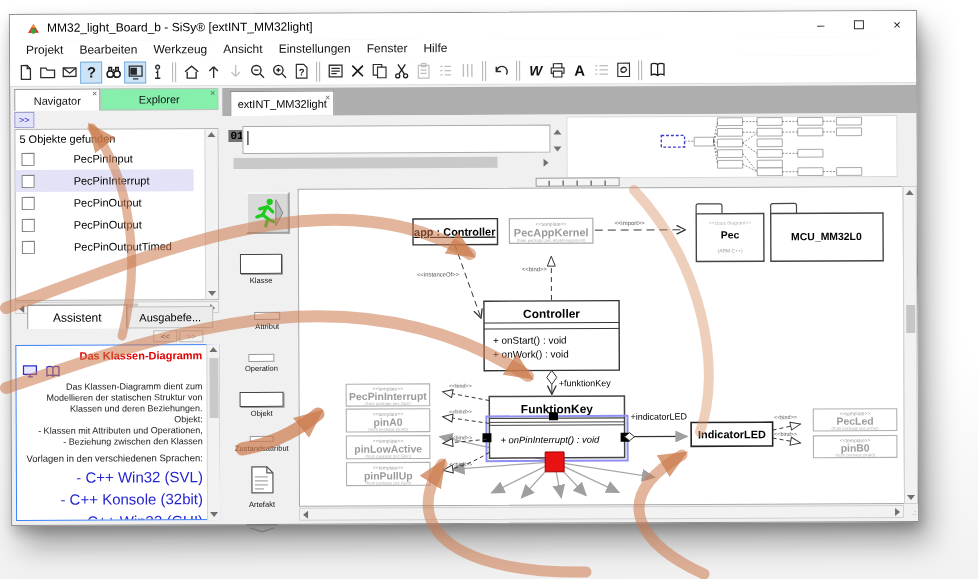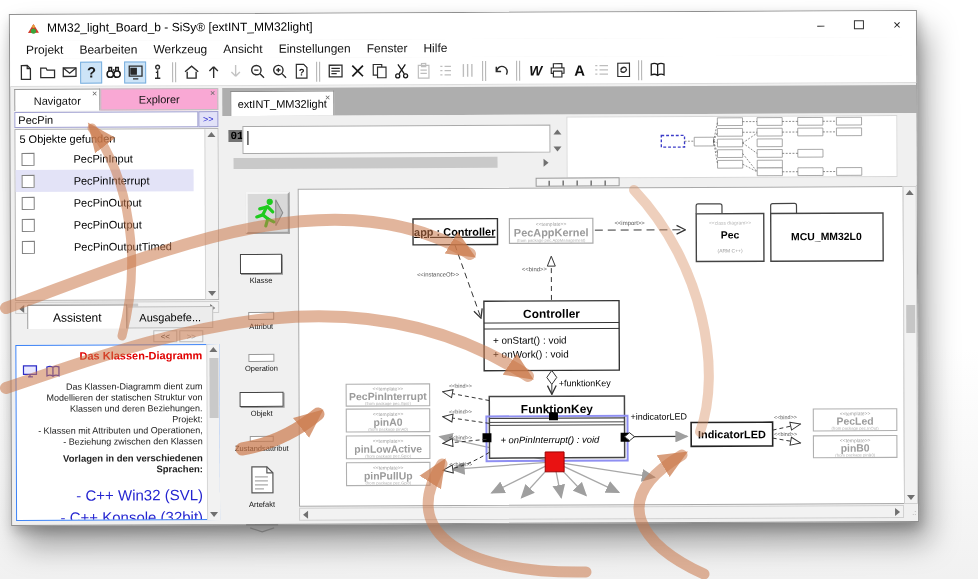--- a/index.html
+++ b/index.html
@@ -19,21 +19,21 @@
 .tbtn.active { background:#cde4f7; border:1px solid #78aede; }
 .tbtn.disabled { opacity:.35; }
 .tbtn svg { width:17px; height:17px; }
 .tsep { width:4px; height:20px; border-left:1px solid #b0b0b0; border-right:1px solid #b0b0b0; margin:0 4px; }
 
 .leftcol { position:absolute; left:4px; top:74px; width:204px; bottom:4px; }
 .navtabs { display:flex; height:22px; }
 .tab { position:relative; font-size:11px; display:flex; align-items:center; justify-content:center; color:#111; }
 .tab .x { position:absolute; top:0; right:2px; font-size:9px; color:#666; line-height:8px; }
 .tab.on { background:#fff; border:1px solid #9a9a9a; border-bottom:none; }
-.tab.off { background:#f9a8d4; border:1px solid #c0c0c0; }
+.tab.off { background:#86efac; border:1px solid #c0c0c0; }
 .nav-tab { width:86px; } .exp-tab { flex:1; }
 .searchrow { display:flex; height:16px; margin-top:1px; }
 .searchbox { flex:1; background:#fff; border:1px solid #9f9fd0; font-size:11px; padding:0 3px; color:#000; font-family:"Liberation Sans",sans-serif; }
 .go-btn { width:20px; background:#e2e2f8; border:1px solid #9f9fd0; color:#2a2ad0; font-size:9px; display:flex; align-items:center; justify-content:center; }
 .results { position:relative; background:#fff; border:1px solid #b5b5b5; height:172px; margin-top:1px; padding-top:2px; }
 .res-count { font-size:11px; padding:1px 4px 3px; color:#000; }
 .lrow { height:22px; display:flex; align-items:center; padding-left:6px; width:178px; }
 .lrow.hl { background:#e3e3f7; }
 .cb { width:13px; height:13px; background:#fff; border:1px solid #808080; margin-right:7px; flex:none; }
 .lrow .lab { font-size:11px; color:#000; white-space:nowrap;padding-left:32px; }
@@ -50,21 +50,21 @@
 .atabs { display:flex; height:24px; padding-left:12px; }
 .a-tab-on { width:100px; font-size:12px; background:#fff; border:1px solid #9a9a9a; border-bottom:none; display:flex; align-items:center; justify-content:center; }
 .a-tab-off { width:86px; font-size:11px; background:#ececec; border:1px solid #c0c0c0; display:flex; align-items:center; justify-content:center; margin-top:2px; }
 .a-nav { position:absolute; right:16px; top:26px; display:flex; gap:2px; }
 .a-nav .nb { width:24px; height:12px; font-size:8px; display:flex; align-items:center; justify-content:center; border:1px solid #bbb; background:#f3f3f3; color:#333; }
 .a-nav .nb.dis { color:#aaa; }
 .acontent { position:absolute; left:0; right:0; top:40px; bottom:0; background:#fff; border:1px solid #3b82f6; padding:4px 16px 0 6px; overflow:hidden; }
 .a-head { font-size:11px; font-weight:bold; color:#e00000; margin-bottom:3px; }
 .a-icons { display:flex; gap:6px; margin-bottom:4px; }
 .a-p { font-size:9px; color:#222; line-height:11px;margin-left:8px; }
-.a-b { font-size:9.5px; font-weight:bold; color:#222; margin-top:5px; margin-bottom:12px; }
+.a-b { font-size:9.5px; font-weight:normal; color:#222; margin-top:5px; margin-bottom:5px; }
 .a-link { font-size:15px; color:#2525d0; margin:5px 0 0 8px; }
 .a-scroll { position:absolute; right:0; top:40px; bottom:0; width:13px; background:#f2f2f2; border-left:1px solid #d5d5d5; }
 .a-thumb { position:absolute; left:2px; top:14px; width:9px; height:60px; background:#c9c9c9; }
 
 .main { position:absolute; left:212px; top:74px; right:0; bottom:4px; }
 .doctabs { height:28px; background:#aeaeae; display:flex; align-items:flex-end; padding-left:8px; }
 .doctab { position:relative; width:104px; height:25px; background:#fff; border:1px solid #8d8d8d; border-bottom:none; font-size:11px; display:flex; align-items:center; justify-content:center; }
 .doctab .x { position:absolute; top:1px; right:3px; font-size:9px; color:#666; }
 .editorstrip { position:absolute; left:0; right:0; top:28px; height:72px; background:#f0f0f0; }
 .lineno { position:absolute; left:6px; top:14px; font-family:"Liberation Mono",monospace; font-weight:bold; font-size:11px; background:#737373; padding:0 2px; }
@@ -291,21 +291,20 @@
       <div class="tab on nav-tab">
           <span>Navigator</span>
           <span class="x">×</span>
         </div>
       <div class="tab off exp-tab">
           <span>Explorer</span>
           <span class="x">×</span>
         </div>
     </div>
     <div class="searchrow">
-      <input class="searchbox" value="PecPin" style="">
       <div class="go-btn">&gt;&gt;</div>
     </div>
     <div class="results">
       <div class="res-count">5 Objekte gefunden</div>
       <div class="lrow">
           <span class="cb"></span>
           <span class="lab">PecPinInput</span>
         </div>
       <div class="lrow hl">
           <span class="cb"></span>
@@ -348,21 +347,21 @@
         <div class="a-icons">
           <svg width="16" height="13" viewBox="0 0 16 13">
               <rect x="1" y="1" width="13" height="8.5" fill="#e8e8ff" stroke="#2d2dc8" stroke-width="1.3"></rect>
               <path d="M5.5 12h5M7.5 9.5V12" stroke="#2d2dc8" stroke-width="1.3" fill="none"></path>
             </svg>
           <svg width="17" height="13" viewBox="0 0 17 13">
               <path d="M8.5 2.5C7 1.5 4.2 1.5 2.5 2.2V11c1.7-.7 4.5-.7 6 .5 1.5-1.2 4.3-1.2 6-.5V2.2C12.8 1.5 10 1.5 8.5 2.5zM8.5 2.5v9" fill="none" stroke="#2d2dc8" stroke-width="1.3"></path>
             </svg>
         </div>
         <div class="a-p">Das Klassen-Diagramm dient zum Modellieren der statischen Struktur von Klassen und deren Beziehungen.</div>
-        <div class="a-p">Projekt:</div>
+        <div class="a-p">Objekt:</div>
         <div class="a-p">- Klassen mit Attributen und Operationen,</div>
         <div class="a-p">- Beziehung zwischen den Klassen</div>
         <div class="a-b">Vorlagen in den verschiedenen Sprachen:</div>
         <div class="a-link">- C++ Win32 (SVL)</div>
         <div class="a-link">- C++ Konsole (32bit)</div>
         <div class="a-link">- C++ Win32 (GUI)</div>
 
       </div>
       <div class="a-scroll">
           <i class="arr up"></i>
@@ -449,21 +448,21 @@
                 <path d="M17 11l-4 8 5 4-2 7"></path>
                 <path d="M13 19l-6 2"></path>
                 <path d="M18 23l6 3"></path>
             </g>
           </svg>
         </div>
         <div class="ptool" style="left:14px;top:66px;width:48px;">
           <div class="shape" style="width:42px;height:20px;"></div>
           <div class="plab">Klasse</div>
         </div>
-        <div class="ptool" style="left:14px;top:124px;width:48px;">
+        <div class="ptool" style="left:20px;top:124px;width:48px;">
           <div class="shape" style="width:26px;height:8px;border-color:#999;box-shadow:none;"></div>
           <div class="plab">Attribut</div>
         </div>
         <div class="ptool" style="left:14px;top:166px;width:48px;">
           <div class="shape" style="width:26px;height:8px;border-color:#999;box-shadow:none;"></div>
           <div class="plab">Operation</div>
         </div>
         <div class="ptool" style="left:14px;top:204px;width:48px;">
           <div class="shape" style="width:44px;height:15px;"></div>
           <div class="plab">Objekt</div>

